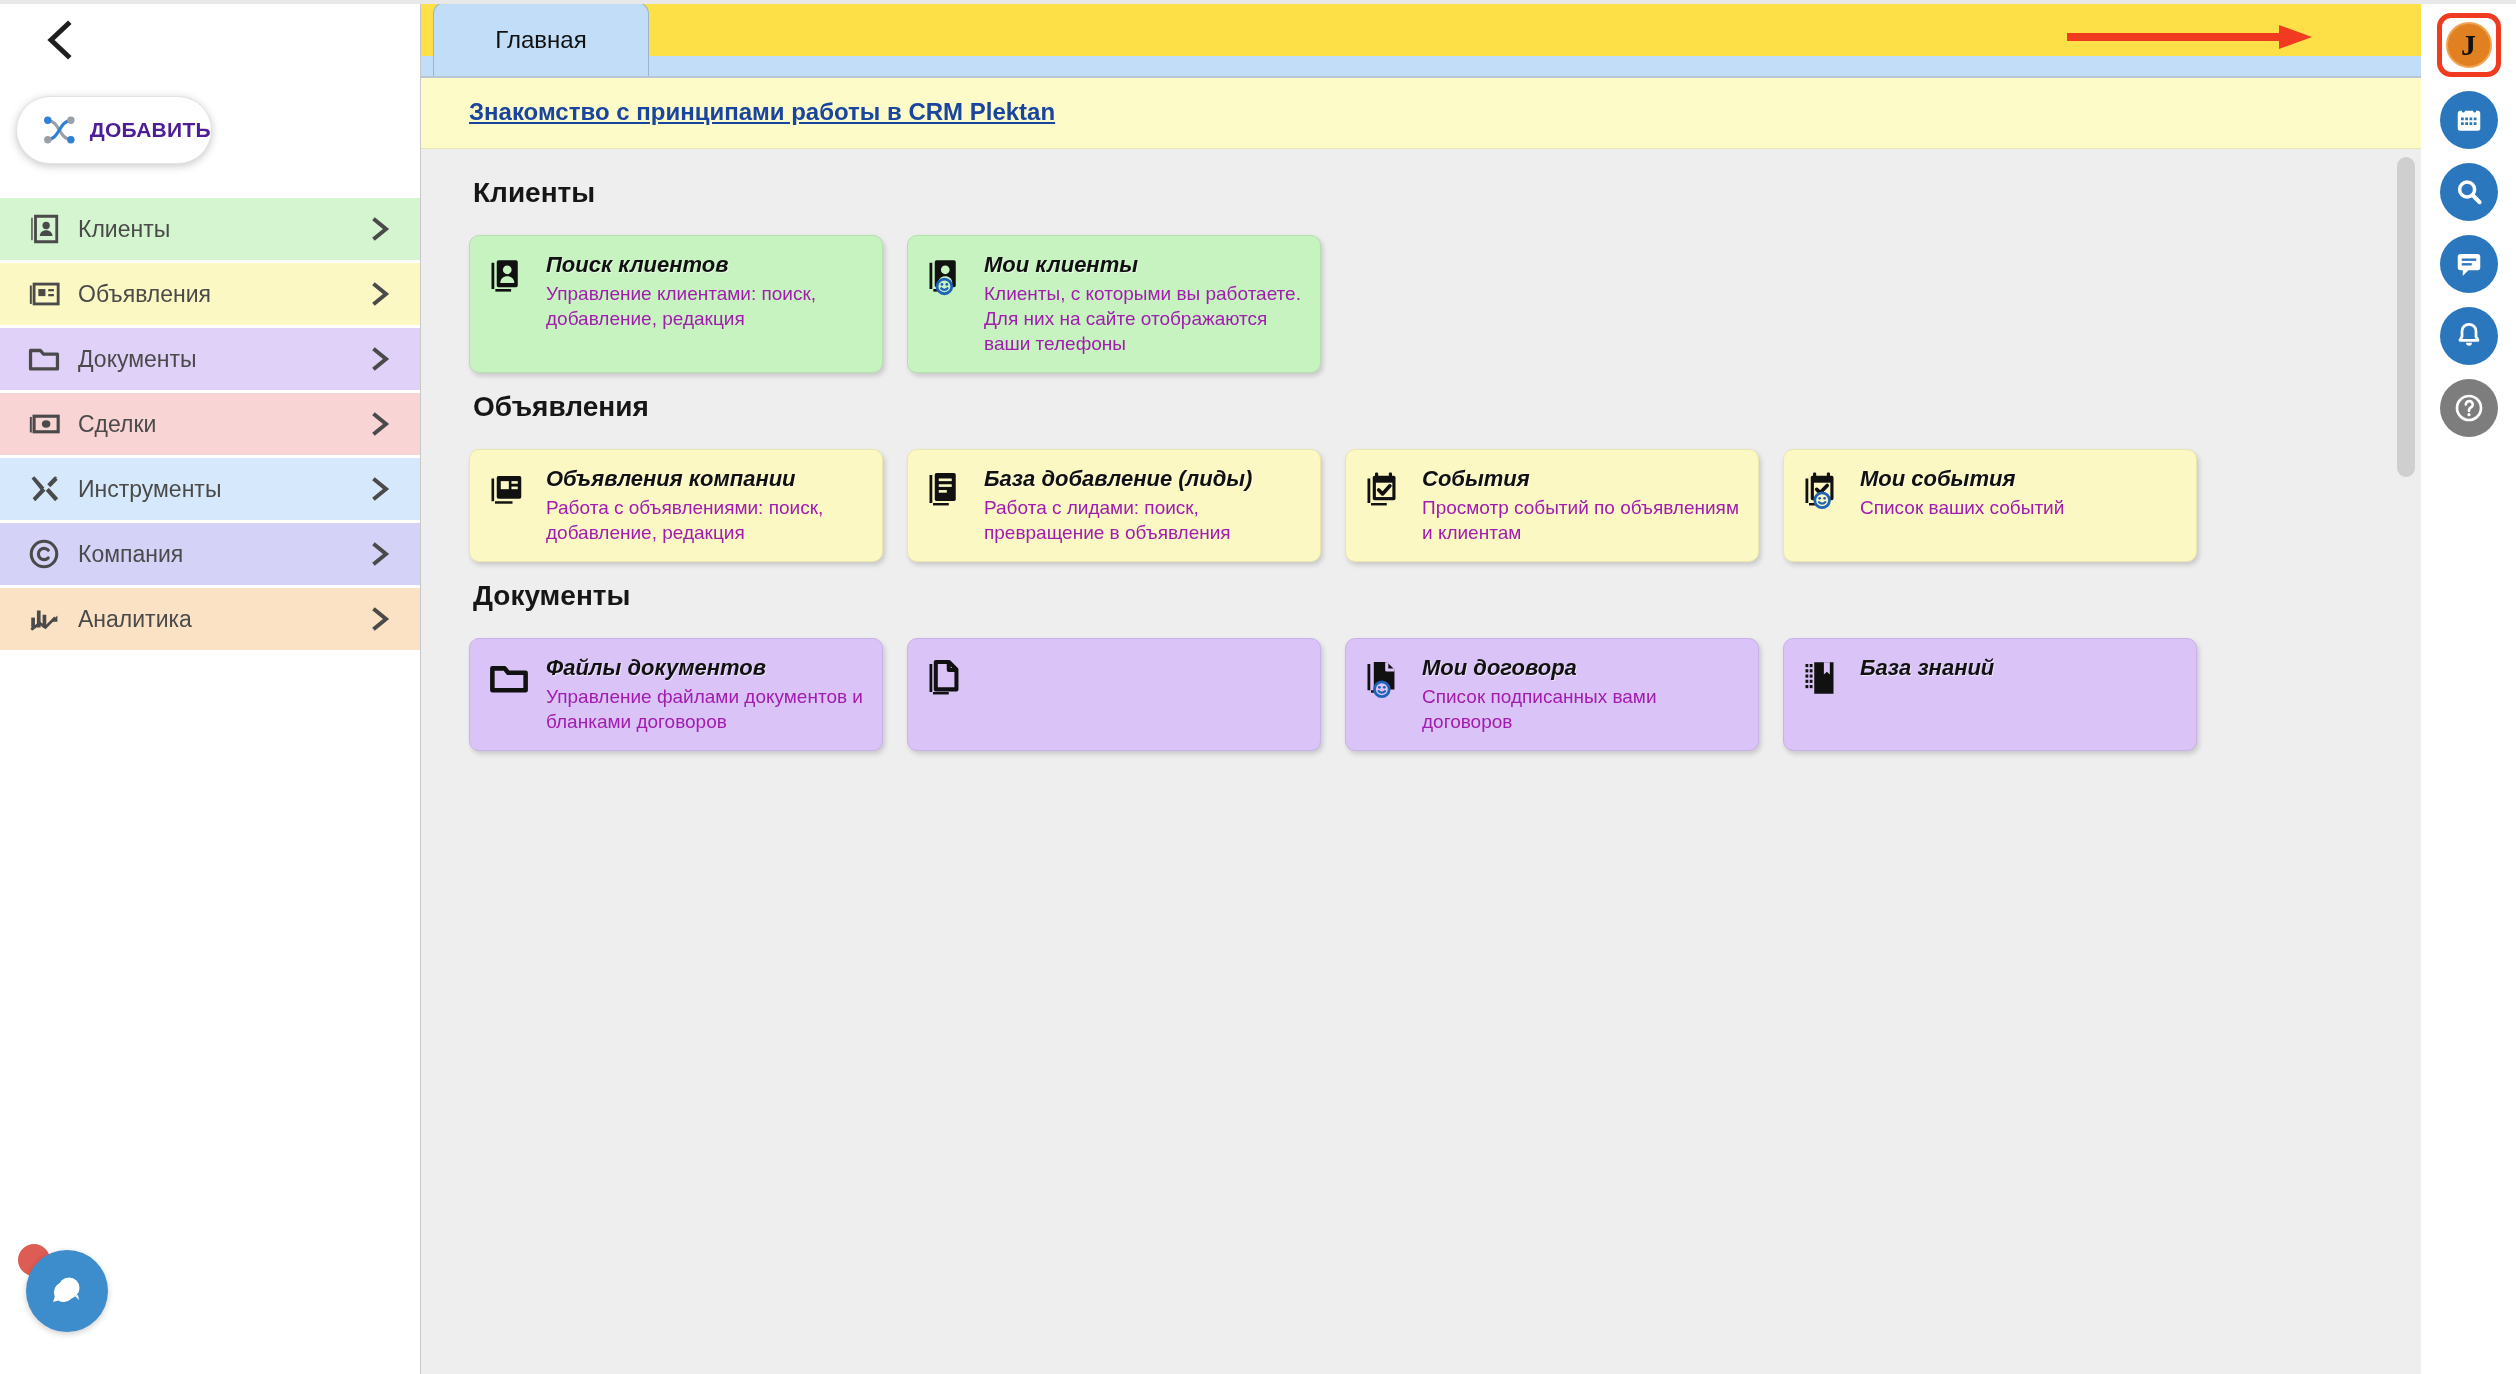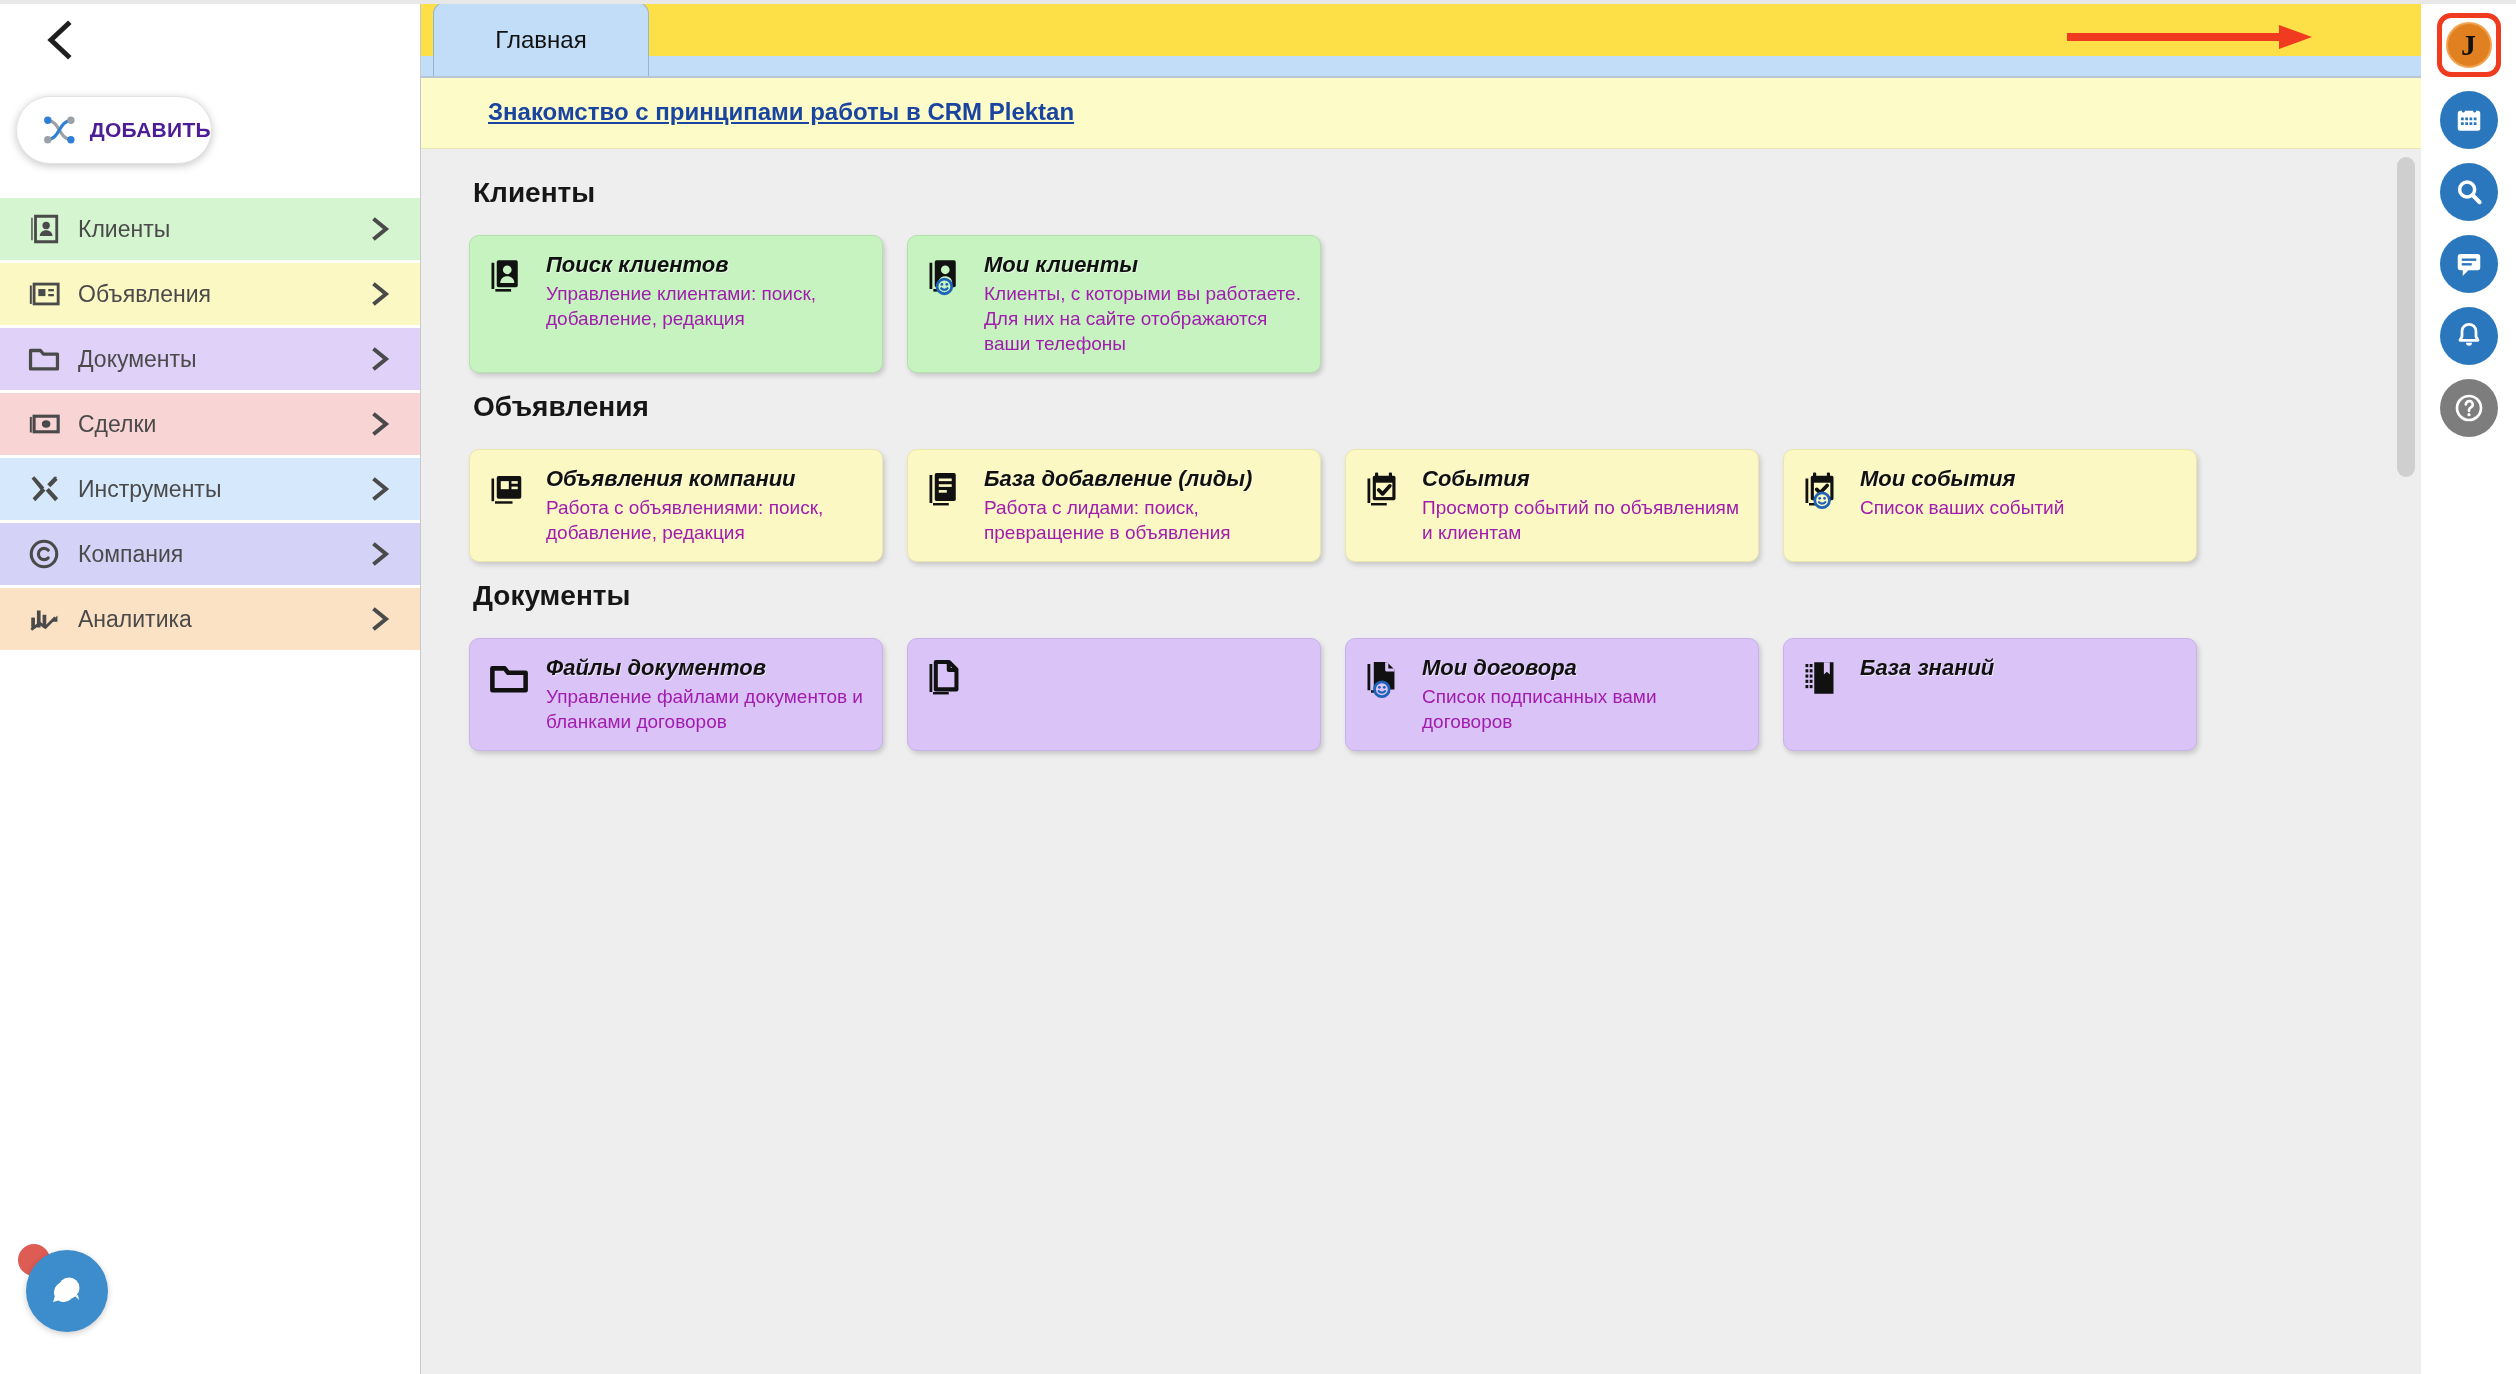--- a/index.html
+++ b/index.html
@@ -69,21 +69,21 @@
     position:absolute; left:0; right:0; bottom:0; height:20px; background:#c2ddf7;
   }
   .tab.active { position: relative; z-index: 2; }
 
   .banner {
     background: #fdfcc9; padding: 20px 0 22px 48px;
     border-bottom: 1px solid #e8e6b6;
   }
   .banner a {
     font-size: 24px; font-weight: 700; color: #1945a0;
-    text-decoration: underline; cursor: pointer; margin-left: 19px;
+    text-decoration: underline; cursor: pointer;
   }
 
   .scrollhost { flex: 1; position: relative; overflow: hidden; background: #eeeeee; }
   .content { padding: 28px 0 0 48px; }
 
   .sec-title {
     font-size: 28px; font-weight: 700; color: #161616;
     margin: 0 0 26px 4px;
   }
   .sec + .sec { margin-top: 18px; }

